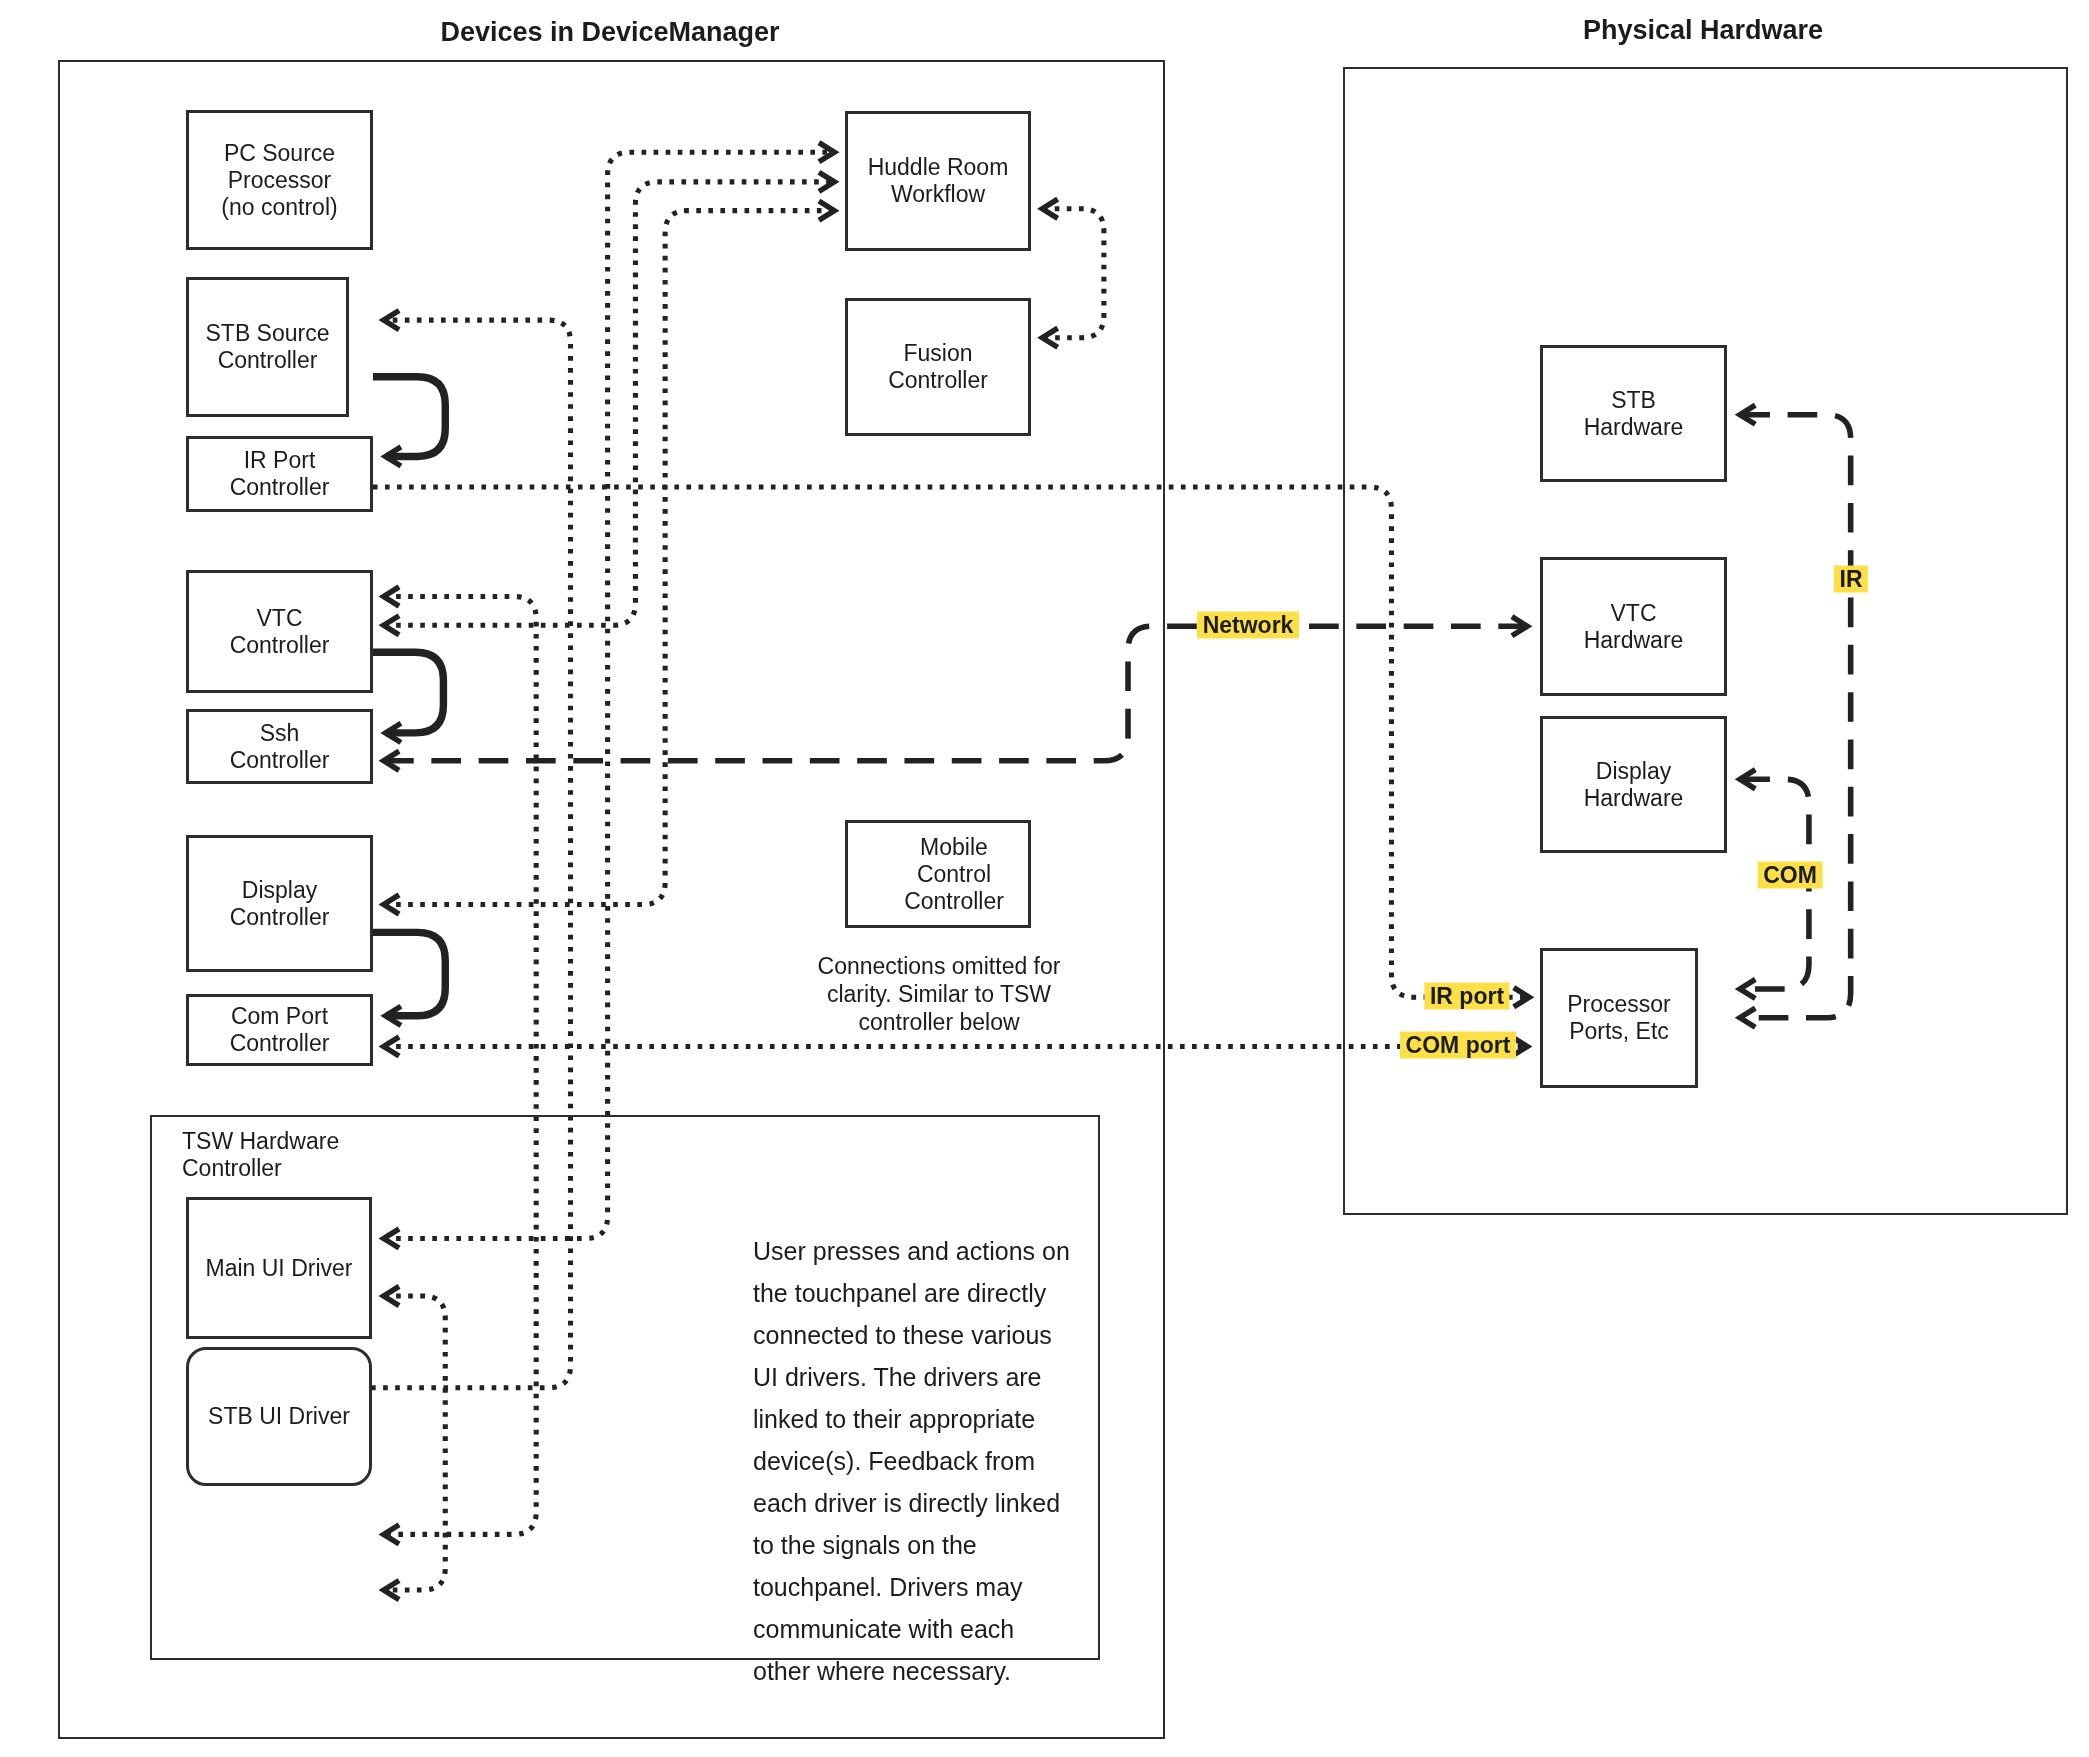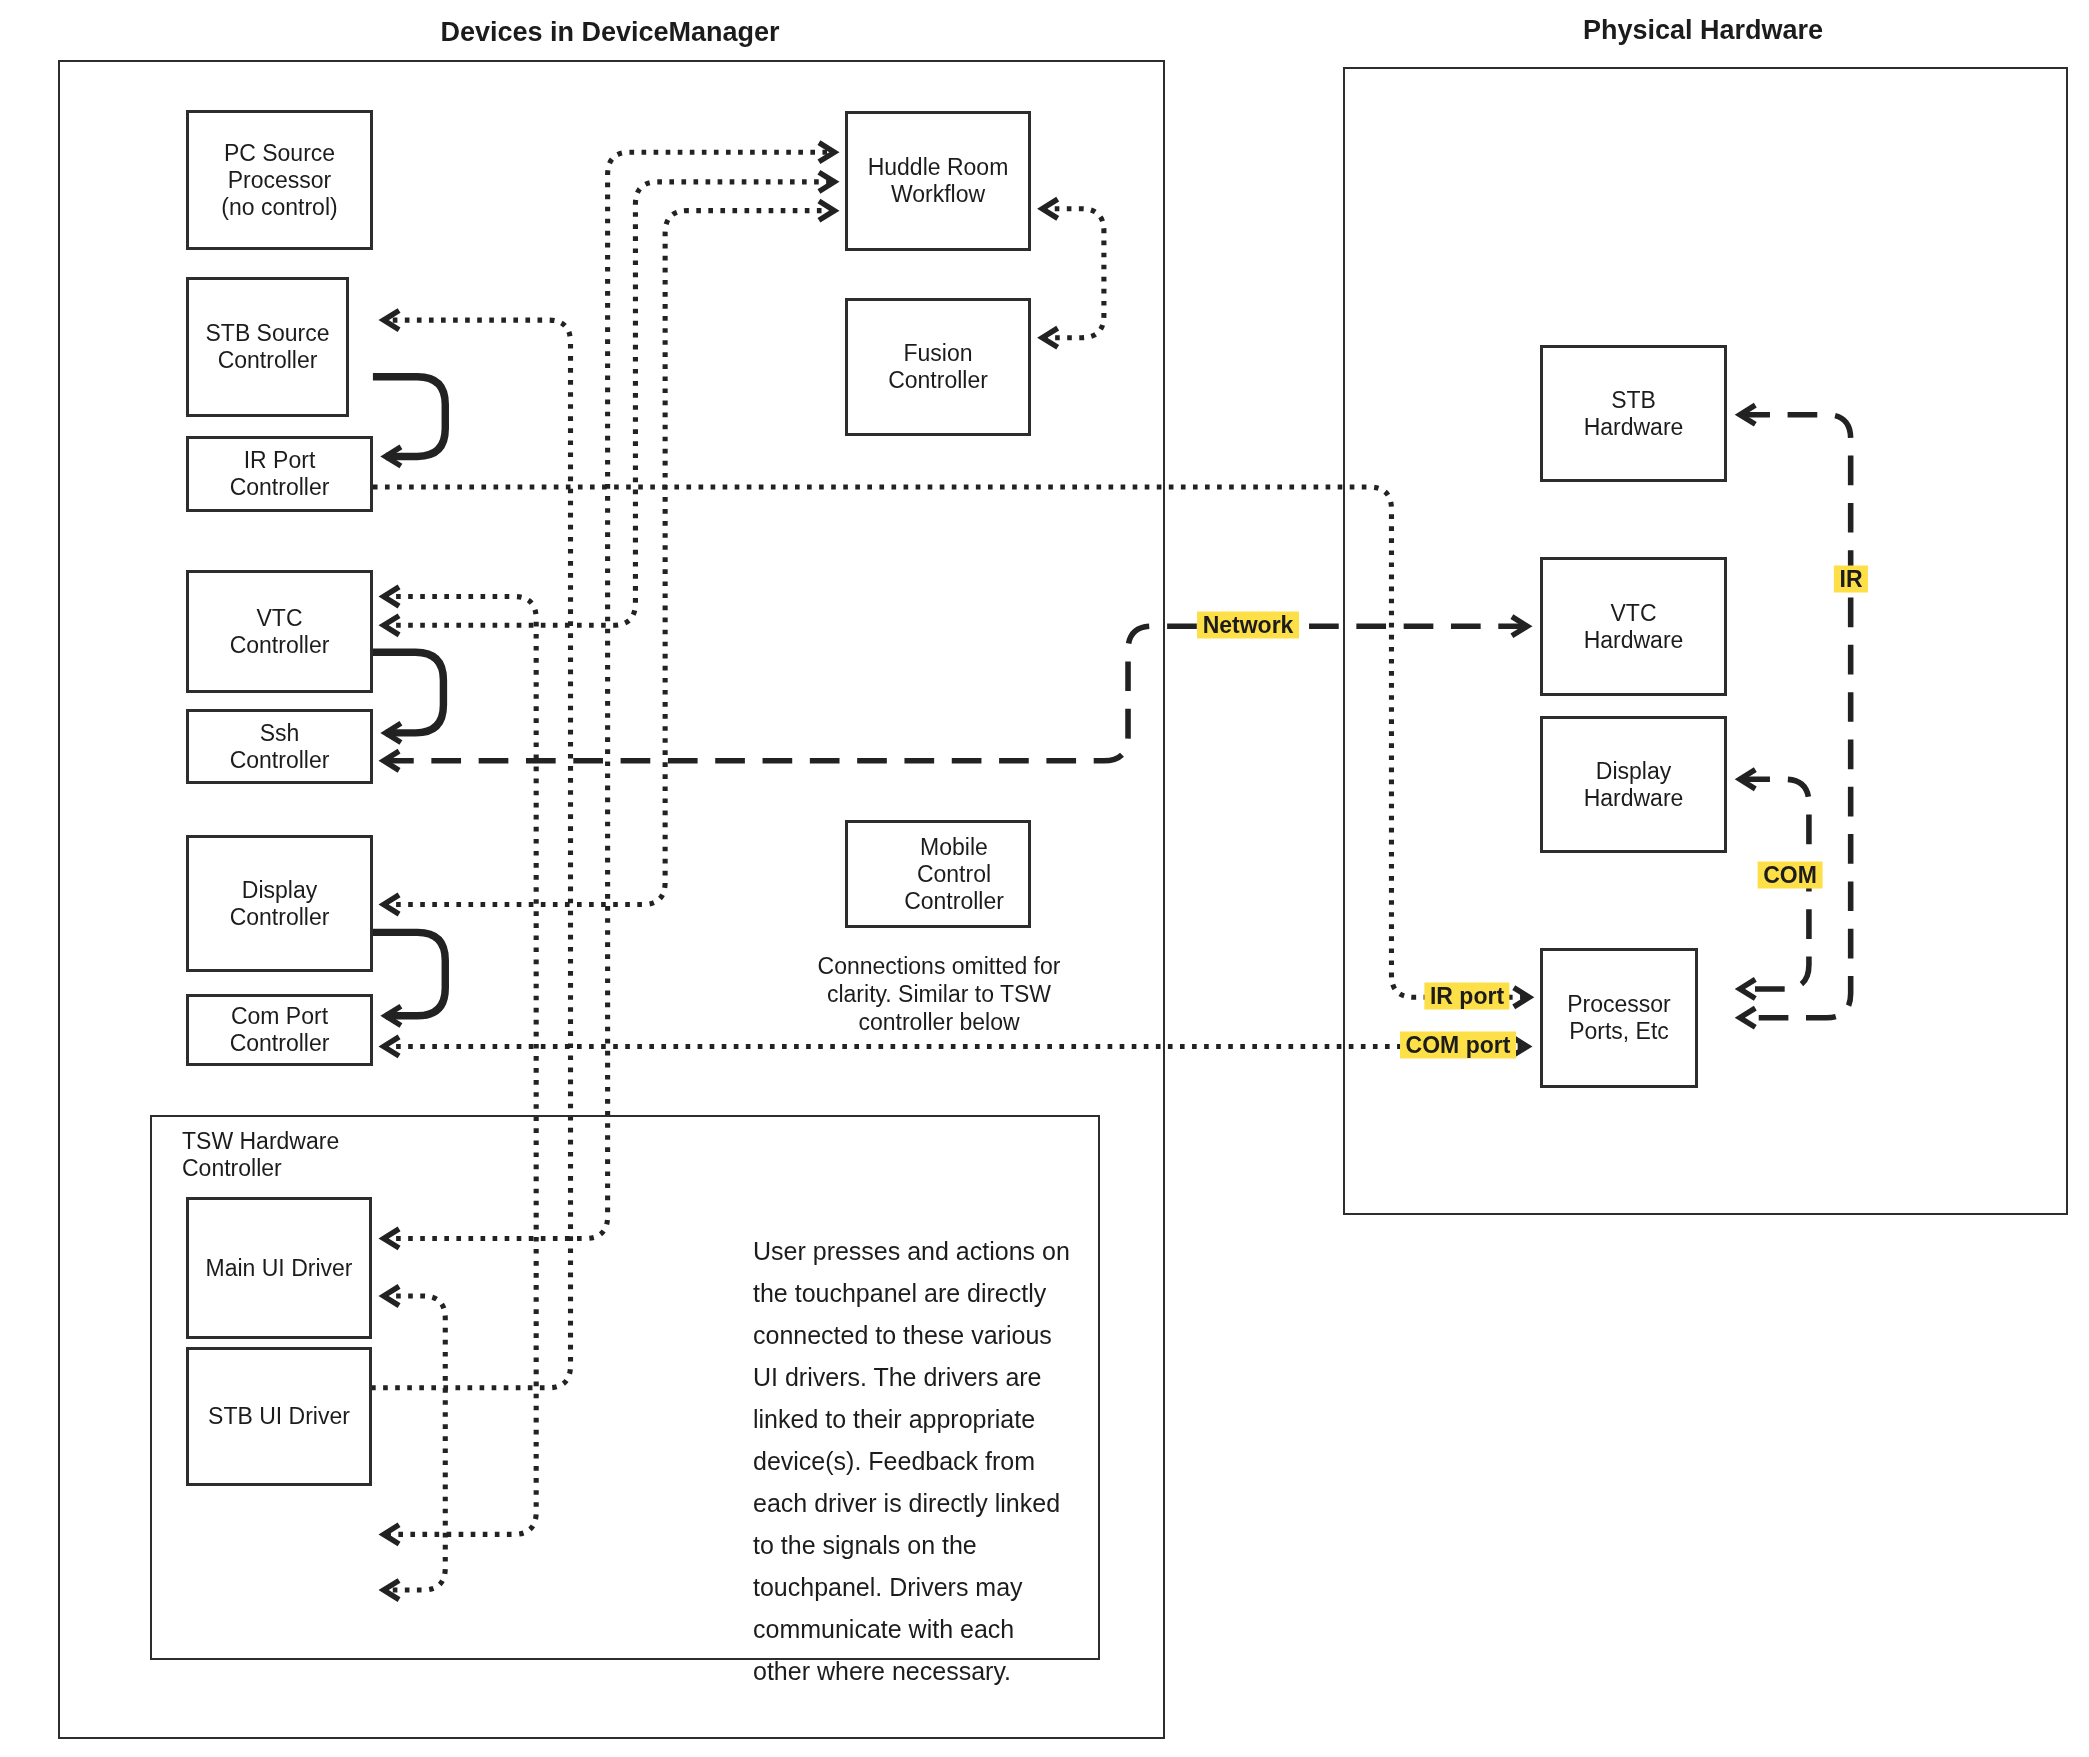--- a/index.html
+++ b/index.html
@@ -66,21 +66,21 @@
 Controller</span></div>
       <div class="node" style="left: 186px; top: 994px; width: 187px; height: 72px;"><span>Com Port
 Controller</span></div>
       <div class="node" style="left: 845px; top: 111px; width: 186px; height: 140px;"><span>Huddle Room
 Workflow</span></div>
       <div class="node" style="left: 845px; top: 298px; width: 186px; height: 138px;"><span>Fusion
 Controller</span></div>
       <div class="node" style="left: 845px; top: 820px; width: 186px; height: 108px; padding-left: 32px;"><span>Mobile Control
 Controller</span></div>
       <div class="node" style="left: 186px; top: 1197px; width: 186px; height: 142px;"><span>Main UI Driver</span></div>
-      <div class="node" style="left: 186px; top: 1347px; width: 186px; height: 139px;"><span>STB UI Driver</span></div>
+      <div class="node" style="left: 186px; top: 1347px; width: 186px; height: 139px; border-radius: 20px;"><span>STB UI Driver</span></div>
       <div class="node" style="left: 1540px; top: 345px; width: 187px; height: 137px;"><span>STB
 Hardware</span></div>
       <div class="node" style="left: 1540px; top: 557px; width: 187px; height: 139px;"><span>VTC
 Hardware</span></div>
       <div class="node" style="left: 1540px; top: 716px; width: 187px; height: 137px;"><span>Display
 Hardware</span></div>
       <div class="node" style="left: 1540px; top: 948px; width: 158px; height: 140px;"><span>Processor
 Ports, Etc</span></div>
     </div>
   <div id="labels-layer">

